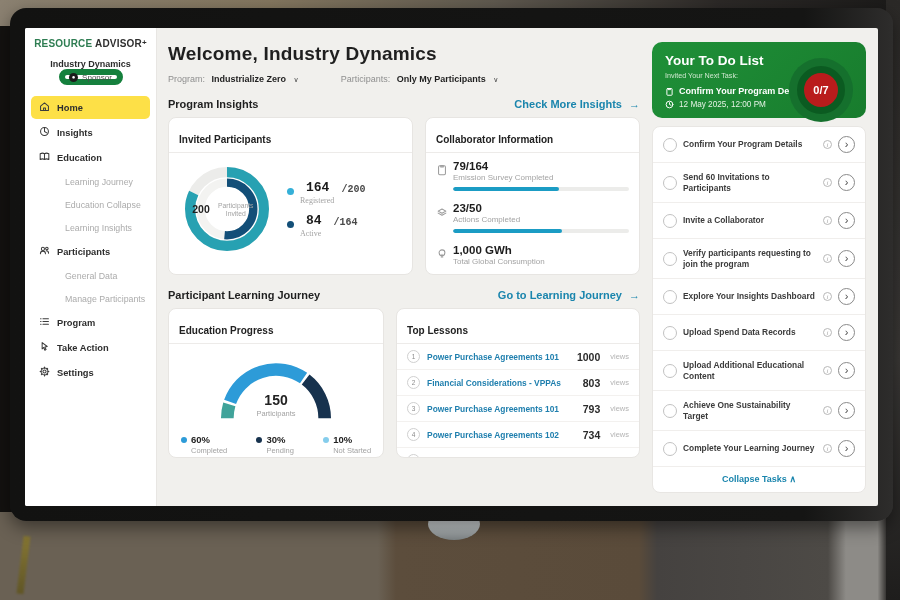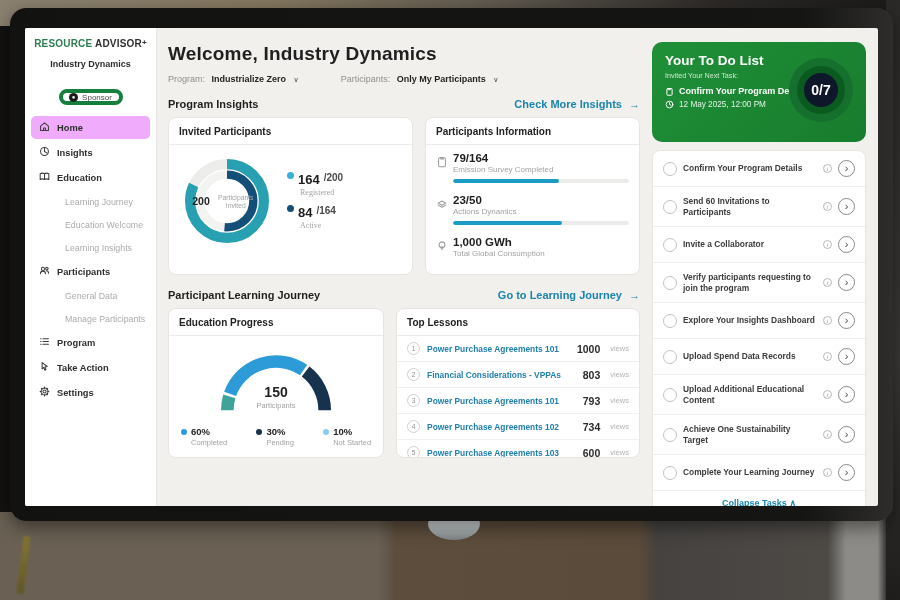--- a/index.html
+++ b/index.html
@@ -25,56 +25,56 @@
     border-radius:16px; box-shadow:0 6px 18px rgba(0,0,0,.45); }
   .screen { position:absolute; left:15px; top:20px; width:853px; height:478px;
     background:#f1f0ed; overflow:hidden; border-radius:2px; }
 
   
   .sidebar { position:absolute; left:0; top:0; width:132px; height:478px; background:#fff;
     border-right:1px solid #e8e6e3; }
   .logo { text-align:center; margin-top:10px; font-size:10px; font-weight:bold; letter-spacing:.2px; }
   .logo .res { color:#2e7d52; } .logo .adv { color:#2f2f2f; } .logo .plus { color:#2f2f2f; font-size:8px; vertical-align:top; }
   .org { text-align:center; margin-top:10px; font-size:9px; font-weight:bold; color:#2c2c2c; }
-  .badge { width:64px; margin:20px auto 10px auto; height:16px; border:4px solid #15803d; border-radius:9px;
+  .badge { width:64px; margin:0 auto 10px auto; height:16px; border:6px solid #15803d; border-radius:9px;
     display:flex; align-items:center; justify-content:center; gap:4px; font-size:8px; color:#4c4c4c; background:#fff; }
   .badge .dot { width:9px; height:9px; border-radius:50%; background:#1b1b1b; color:#fff; font-size:6px;
     display:flex; align-items:center; justify-content:center; }
   .nav { display:flex; flex-direction:column; }
   .nav-item { display:flex; align-items:center; gap:7px; height:23px; margin:1px 6px; padding-left:8px;
     font-size:9.3px; font-weight:bold; color:#2e2e2e; border-radius:5px; cursor:pointer; }
-  .nav-item.active { background:#f0abfc; }
+  .nav-item.active { background:#fde047; }
   .nav-item.sub { height:21px; padding-left:27px; font-weight:normal; color:#ababab; font-size:8.8px; }
   .nav-item svg { width:11px; height:11px; stroke:#3c3c3c; fill:none; stroke-width:1.3; stroke-linecap:round; stroke-linejoin:round; }
 
   
   .main { position:absolute; left:132px; top:0; width:491px; height:478px; padding:0 8px 0 11px; }
   .welcome { margin-top:15px; font-size:19px; font-weight:bold; color:#1f1f1f; letter-spacing:.2px; }
   .filters { margin-top:9px; display:flex; gap:42px; font-size:9px; align-items:center; }
   .f-label { color:#8f8f8f; }
   .f-value { color:#1f1f1f; font-weight:bold; margin-left:4px; }
   .chev { font-size:7px; color:#3f3f3f; margin-left:5px; }
   .sec-row { display:flex; justify-content:space-between; align-items:center; margin-top:14px; }
   .sec-title { font-size:11px; font-weight:bold; color:#1f1f1f; }
   .sec-link { font-size:11px; font-weight:bold; color:#1a85ad; cursor:pointer; }
   .sec-link .arr { margin-left:4px; }
   .cards { display:flex; gap:12px; margin-top:7px; }
   .card { background:#fff; border:1px solid #e7e5e2; border-radius:8px; overflow:hidden; }
-  .card-h { padding:8px 10px 7px 10px; font-size:10px; font-weight:bold; color:#222; border-bottom:1px solid #edebe9; }
+  .card-h { padding:16px 10px 7px 10px; font-size:10px; font-weight:bold; color:#222; border-bottom:1px solid #edebe9; }
 
   
   .card-invited { width:245px; height:158px; }
   .donut-body { display:flex; align-items:center; padding:8px 6px 8px 10px; }
   .donut-wrap { position:relative; width:96px; height:96px; }
   .donut-center { position:absolute; inset:0; display:flex; flex-direction:row; align-items:center; justify-content:center; text-align:center; }
   .donut-center .v { font-size:10.5px; font-weight:bold; color:#222; }
   .donut-center .l { font-size:6.8px; color:#a3a3a3; width:52px; line-height:1.25; margin-top:2px; }
   .legend { margin-left:12px; }
   .legend-item { margin:8px 0; }
-  .legend-line { display:flex; align-items:flex-start; gap:4px; }
+  .legend-line { display:flex; align-items:flex-end; gap:12px;font-family:Liberation Mono, monospace; }
   .legend-dot { width:7px; height:7px; border-radius:50%; }
   .legend-val { font-size:13px; font-weight:bold; color:#1d1d1d; }
   .legend-tot { font-size:10px; font-weight:bold; color:#4a4a4a; }
   .legend-lab { font-size:8px; color:#a3a3a3; margin:1px 0 0 13px;font-family:Liberation Serif, serif; }
 
   
   .card-pinfo { width:215px; height:158px; }
   .pinfo-row { display:flex; padding:7px 10px 4px 10px; }
   .pinfo-icon { width:17px; padding-top:2px; color:#9a9a9a; }
   .pinfo-icon svg { width:12px; height:12px; stroke:#9a9a9a; fill:none; stroke-width:1.2; stroke-linecap:round; stroke-linejoin:round; }
@@ -100,31 +100,31 @@
   .lesson-row { display:flex; align-items:center; gap:7px; padding:6px 10px; border-top:1px solid #f3f1ef; cursor:pointer; }
   .lesson-row:first-of-type { border-top:none; }
   .lesson-rank { width:13px; height:13px; border:1px solid #d0d0d0; border-radius:50%; font-size:6.5px; color:#8b8b8b;
     display:flex; align-items:center; justify-content:center; flex:none; }
   .lesson-title { flex:1; font-size:8.4px; font-weight:bold; color:#1f7fae; }
   .lesson-views { font-size:10.5px; font-weight:bold; color:#2b2b2b; }
   .lesson-word { font-size:7.5px; color:#b3b3b3; margin-left:3px; }
 
   
   .rightcol { position:absolute; left:623px; top:0; width:230px; height:478px; }
-  .todo-green { position:relative; margin:14px 12px 0 4px; height:100px; border-radius:10px;
+  .todo-green { position:relative; margin:14px 12px 0 4px; height:76px; border-radius:10px;
     background:linear-gradient(135deg,#1f9038,#187c2d); color:#fff; padding:11px 13px; }
   .todo-title { font-size:13.5px; font-weight:bold; }
   .todo-sub { font-size:7.2px; color:#cfe8cf; margin-top:3px; }
   .todo-line { display:flex; align-items:center; gap:5px; margin-top:6px; font-size:9px; font-weight:bold; }
   .todo-line.due { font-size:8.2px; font-weight:normal; color:#e4f2e4; margin-top:4px; }
   .todo-line svg { width:9px; height:9px; stroke:#fff; fill:none; stroke-width:1.3; stroke-linecap:round; }
   .ring-outer { position:absolute; right:13px; top:16px; width:64px; height:64px; border-radius:50%;
     background:#15702d; display:flex; align-items:center; justify-content:center; }
-  .ring-inner { width:48px; height:48px; border-radius:50%; border:7px solid #0b5b21; background:#0f172a;
-    display:flex; align-items:center; justify-content:center; font-size:14px; font-weight:bold; color:#fff; }
+  .ring-inner { width:48px; height:48px; border-radius:50%; border:7px solid #0b5b21; background:#b91c1c;
+    display:flex; align-items:center; justify-content:center; font-size:11px; font-weight:bold; color:#fff; }
   .tasks-card { margin:8px 12px 0 4px; background:#fff; border:1px solid #e8e6e3; border-radius:8px; overflow:hidden; }
   .task { display:flex; align-items:center; gap:6px; padding:9px 10px; border-bottom:1px solid #f0eeec; cursor:pointer; }
   .task .cb { width:14px; height:14px; border:1.4px solid #c2c2c2; border-radius:50%; flex:none; }
   .task .t-label { flex:1; font-size:8.4px; font-weight:bold; color:#3b3b3b; line-height:1.25; }
   .task .info { width:9px; height:9px; border:1px solid #b8b8b8; border-radius:50%; color:#9f9f9f; font-size:6px;
     display:flex; align-items:center; justify-content:center; flex:none; font-style:italic; }
   .task .chevbtn { width:17px; height:17px; border:1.2px solid #8a8a8a; border-radius:50%; color:#4a4a4a;
     font-size:11px; display:flex; align-items:center; justify-content:center; flex:none; padding-bottom:1px; }
   .collapse-row { text-align:center; padding:7px 0 8px 0; font-size:9px; font-weight:bold; color:#1a85ad; cursor:pointer; }
 </style>
@@ -172,21 +172,21 @@
                   <path d="M7 3.5 V10.8"></path>
                 </svg></span>
               <span>Education</span>
             </div>
             <div class="nav-item sub">
               <span class="nav-ic"></span>
               <span>Learning Journey</span>
             </div>
             <div class="nav-item sub">
               <span class="nav-ic"></span>
-              <span>Education Welcome</span>
+              <span>Education Collapse</span>
             </div>
             <div class="nav-item sub">
               <span class="nav-ic"></span>
               <span>Learning Insights</span>
             </div>
             <div class="nav-item">
               <span class="nav-ic"><svg viewBox="0 0 14 14">
                   <circle cx="5" cy="5" r="2"></circle>
                   <path d="M1.8 11 c0-2 1.4-3.2 3.2-3.2 s3.2 1.2 3.2 3.2"></path>
                   <circle cx="10" cy="4.6" r="1.6"></circle>
@@ -286,21 +286,21 @@
                       <span class="legend-val">84</span>
                       <span class="legend-tot">/164</span>
                     </div>
                     <div class="legend-lab">Active</div>
                   </div>
               </div>
             </div>
           </div>
 
           <div class="card card-pinfo">
-            <div class="card-h">Participants Information</div>
+            <div class="card-h">Collaborator Information</div>
             <div>
               <div class="pinfo-row">
                   <div class="pinfo-icon"><svg viewBox="0 0 14 14">
                       <rect x="3" y="2" width="8" height="10.5" rx="1.4"></rect>
                       <path d="M5.5 2 h3 v1.6 h-3 z"></path>
                     </svg></div>
                   <div class="pinfo-body">
                     <div class="pinfo-val">79/164</div>
                     <div class="pinfo-lab">Emission Survey Completed</div>
                     <div class="pbar">
@@ -308,21 +308,21 @@
                     </div>
                   </div>
                 </div>
                 <div class="pinfo-row">
                   <div class="pinfo-icon"><svg viewBox="0 0 14 14">
                       <path d="M2.5 6 L7 3.5 L11.5 6 L7 8.5 Z"></path>
                       <path d="M2.5 8.3 L7 10.8 L11.5 8.3"></path>
                     </svg></div>
                   <div class="pinfo-body">
                     <div class="pinfo-val">23/50</div>
-                    <div class="pinfo-lab">Actions Dynamics</div>
+                    <div class="pinfo-lab">Actions Completed</div>
                     <div class="pbar">
                       <div class="pbar-fill" style="width: 62%;"></div>
                     </div>
                   </div>
                 </div>
                 <div class="pinfo-row">
                   <div class="pinfo-icon"><svg viewBox="0 0 14 14">
                       <circle cx="7" cy="5.6" r="3.4"></circle>
                       <path d="M5.8 9 h2.4 M6.1 10.6 h1.8 M7 9 V7.4"></path>
                     </svg></div>

